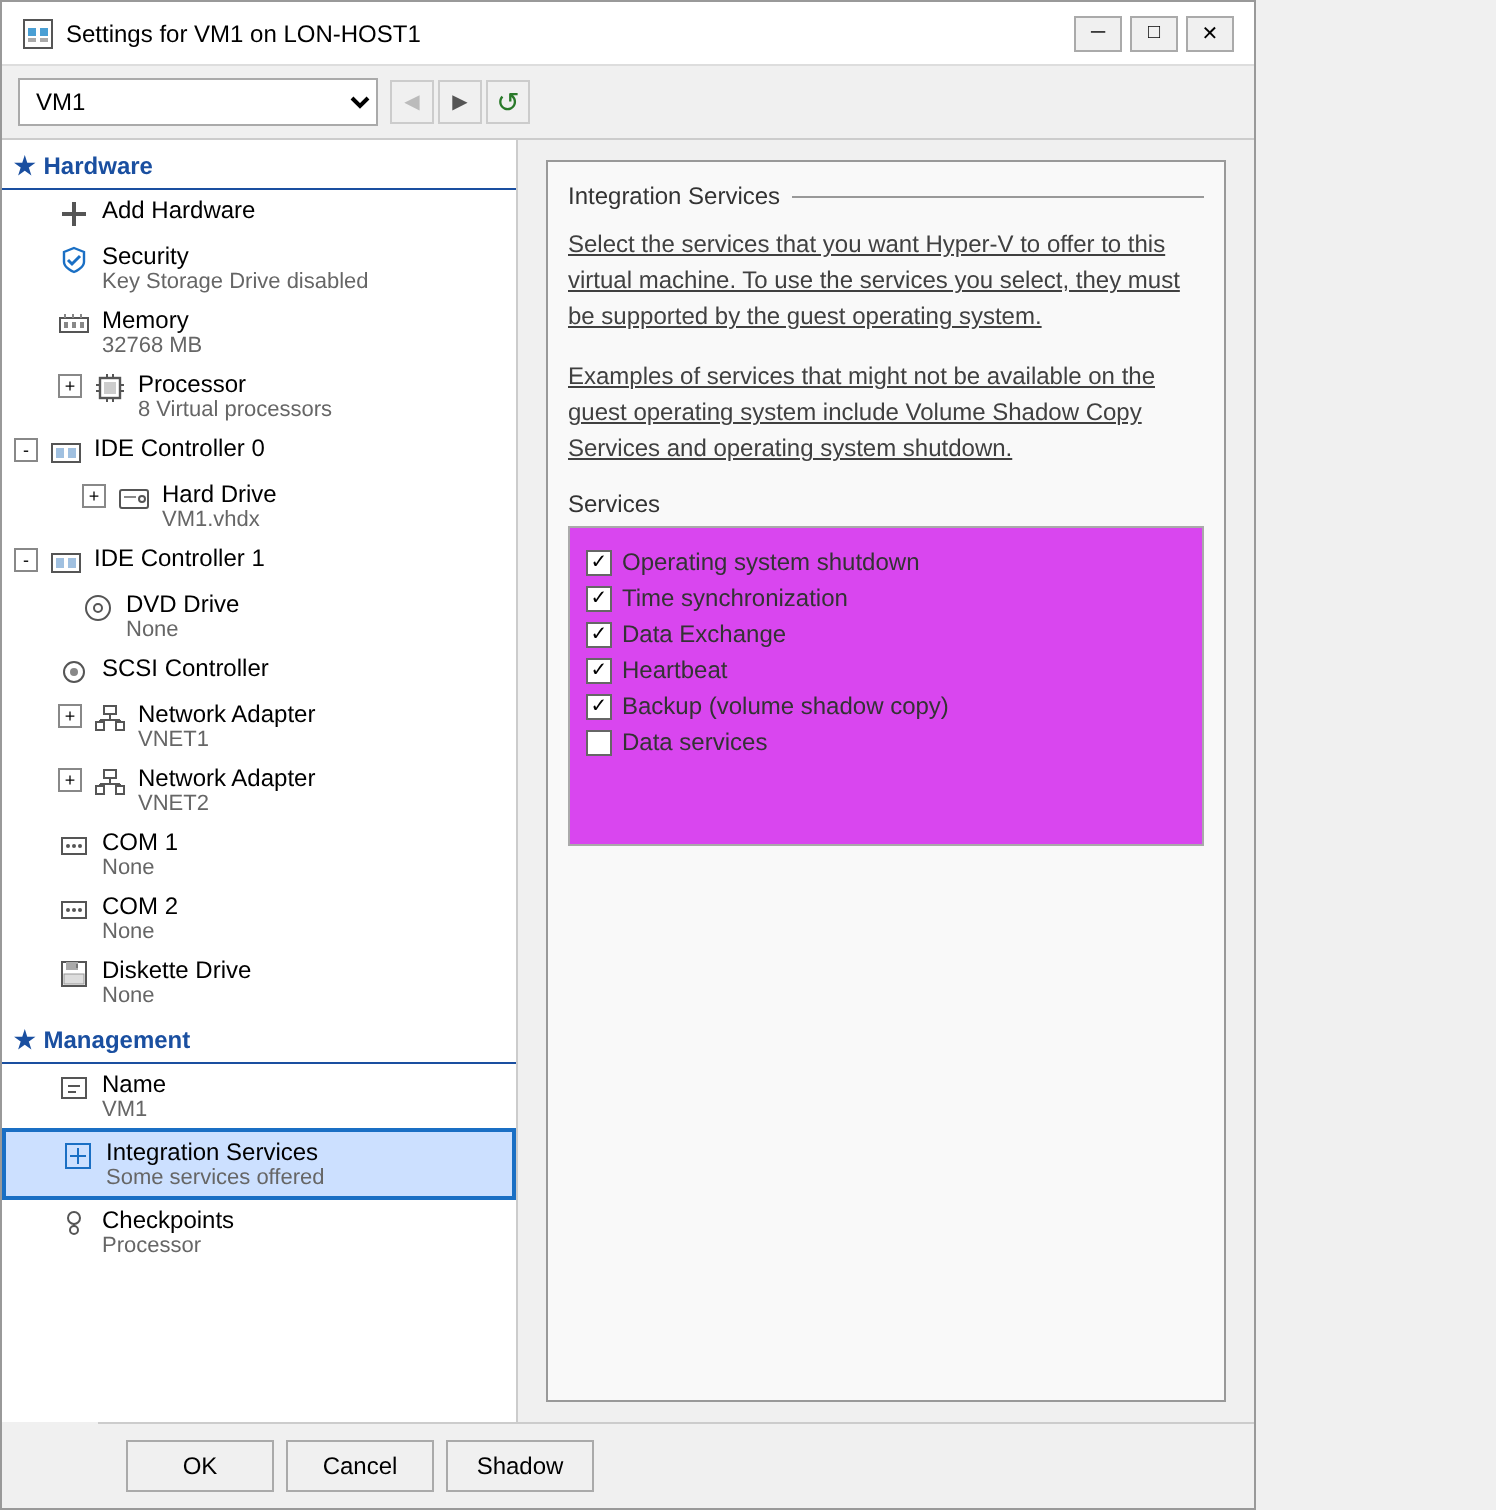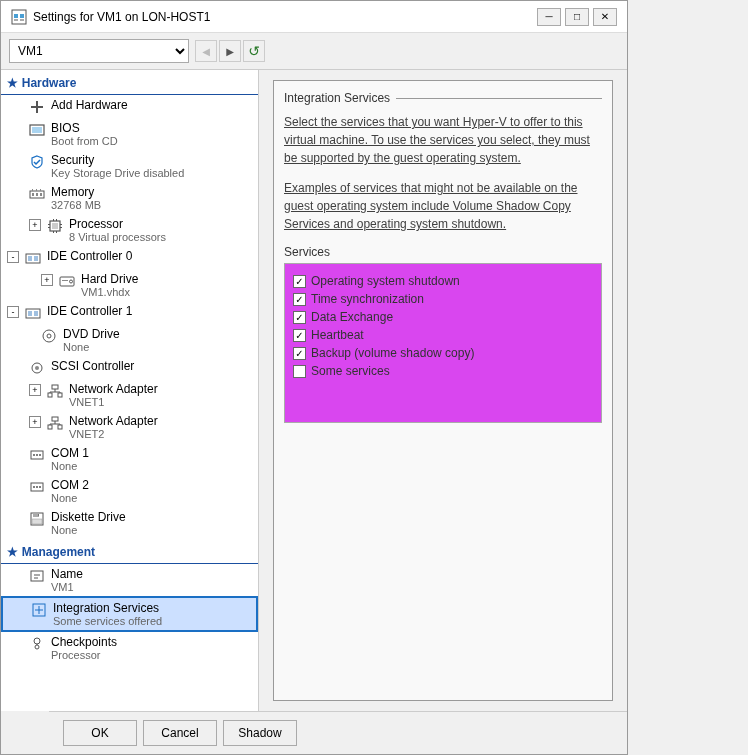--- a/index.html
+++ b/index.html
@@ -336,32 +336,20 @@
           <svg width="16" height="16">
               <rect x="2" y="7" width="12" height="2" fill="#555"></rect>
               <rect x="7" y="2" width="2" height="12" fill="#555"></rect>
             </svg>
         </div>
         <div class="item-text">
           <span class="item-label">Add Hardware</span>
         </div>
       </div>
 
-      <div class="sidebar-item indented">
-        <div class="item-icon">
-          <svg width="16" height="16">
-              <rect x="1" y="3" width="14" height="10" fill="none" stroke="#555" stroke-width="1.2"></rect>
-              <rect x="3" y="5" width="10" height="6" fill="#aad4f0"></rect>
-            </svg>
-        </div>
-        <div class="item-text">
-          <span class="item-label">BIOS</span>
-          <span class="item-sublabel">Boot from CD</span>
-        </div>
-      </div>
 
       <div class="sidebar-item indented">
         <div class="item-icon">
           <svg width="16" height="16">
               <path d="M8,2 L13,4 L13,9 C13,12 8,14 8,14 C8,14 3,12 3,9 L3,4 Z" fill="none" stroke="#1a6fc4" stroke-width="1.2"></path>
               <path d="M5,8 L7,10 L11,6" fill="none" stroke="#1a6fc4" stroke-width="1.5"></path>
             </svg>
         </div>
         <div class="item-text">
           <span class="item-label">Security</span>
@@ -644,21 +632,21 @@
               <span class="service-name">Heartbeat</span>
             </div>
 
             <div class="service-item">
               <div class="service-checkbox checked"></div>
               <span class="service-name">Backup (volume shadow copy)</span>
             </div>
 
             <div class="service-item">
               <div class="service-checkbox"></div>
-              <span class="service-name">Some services</span>
+              <span class="service-name">Data services</span>
             </div>
 
           </div>
         </div>
 
       </div>
     </div>
 
   </div>
 

